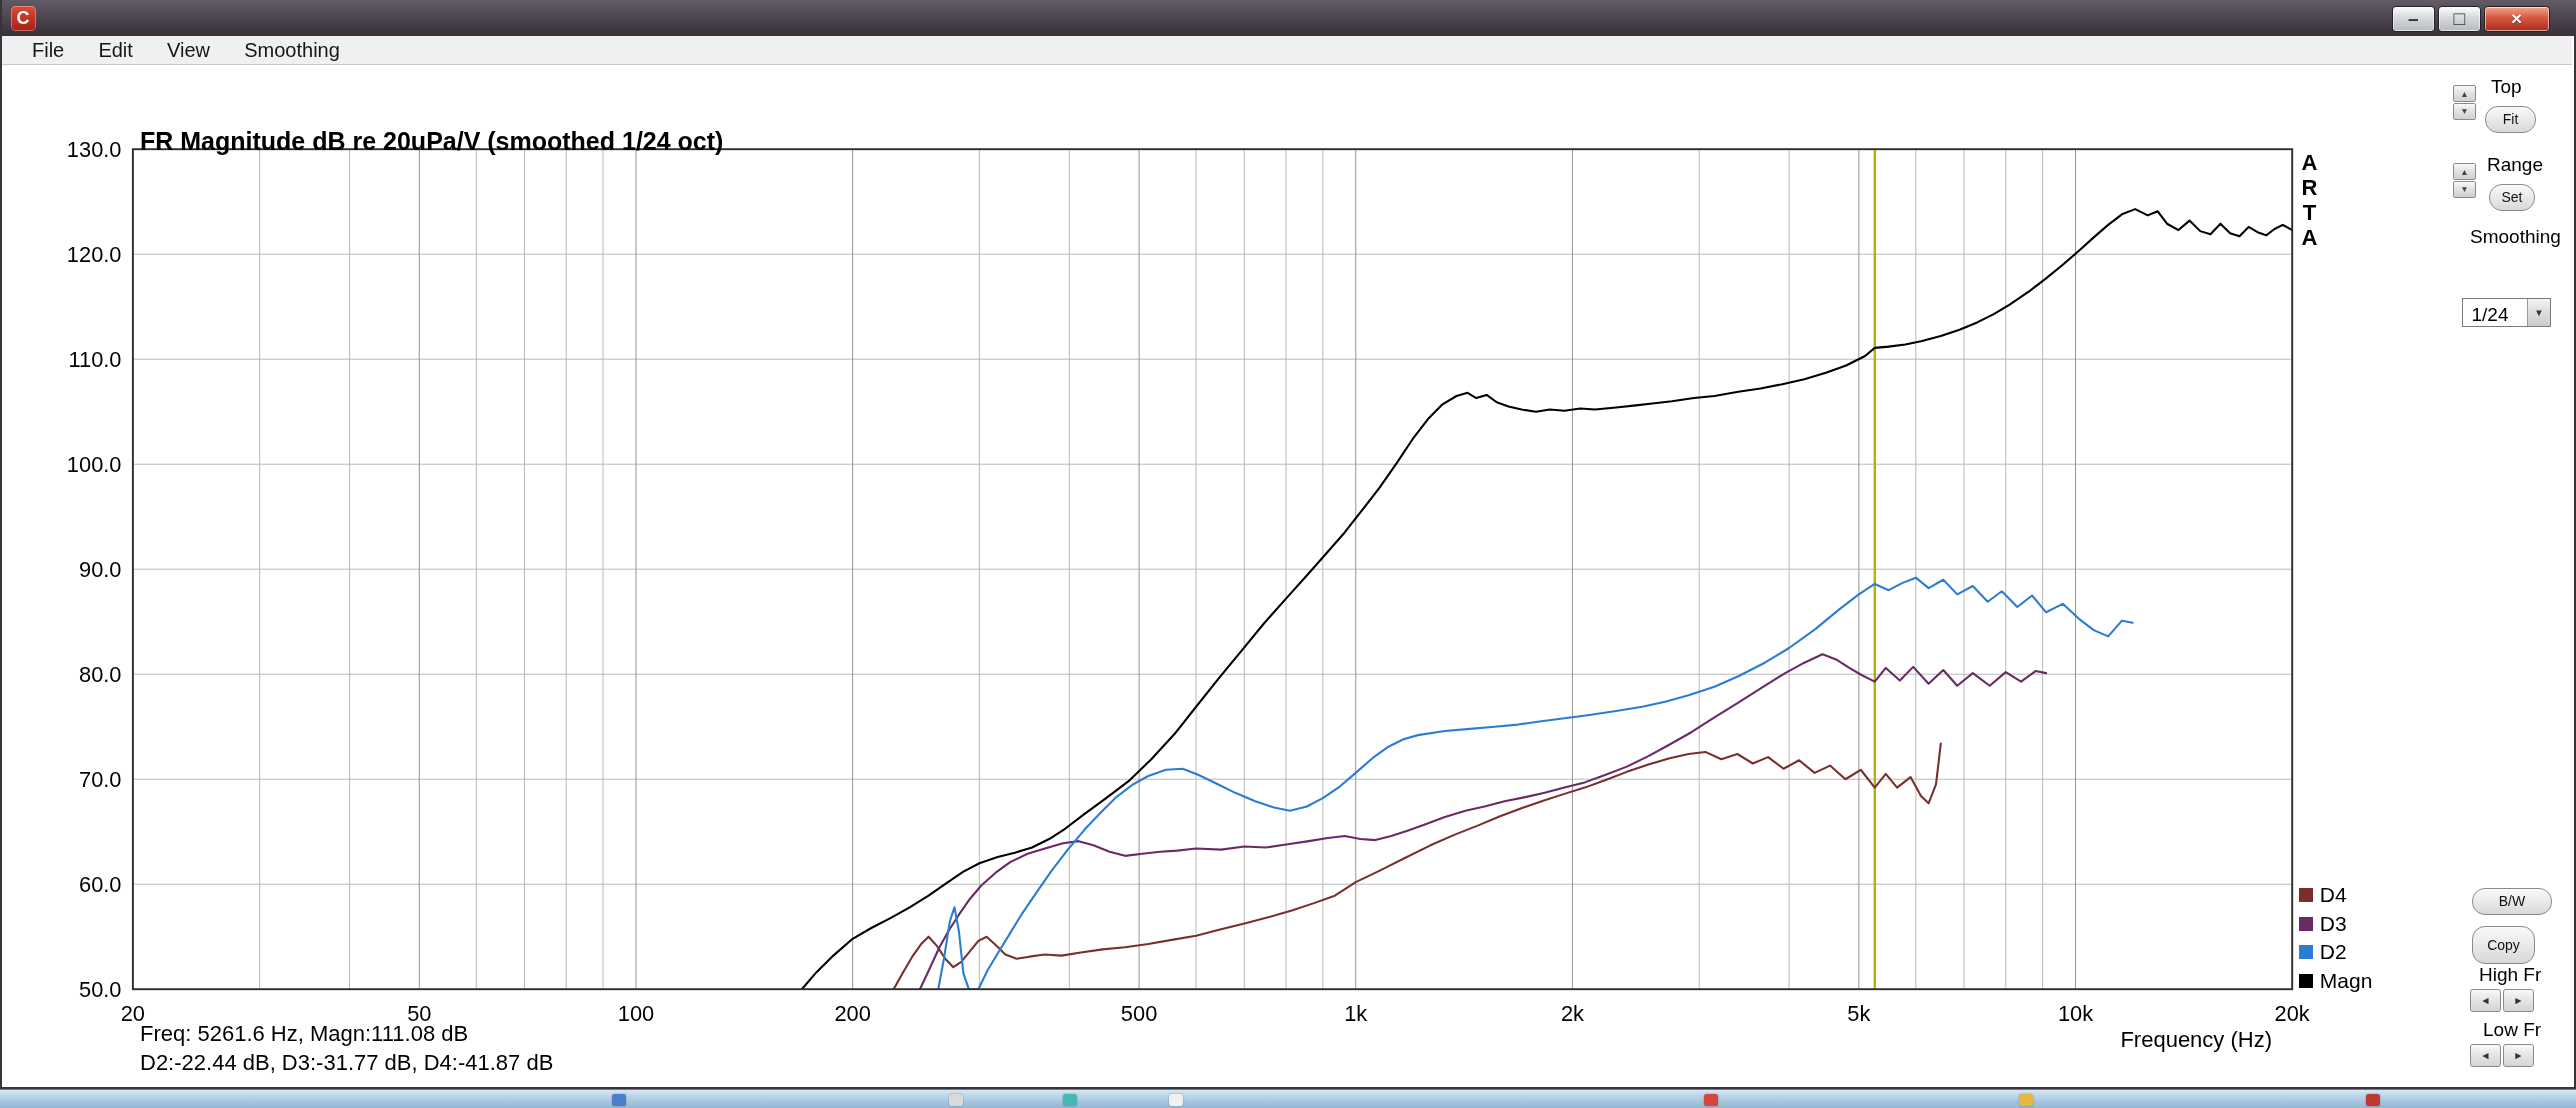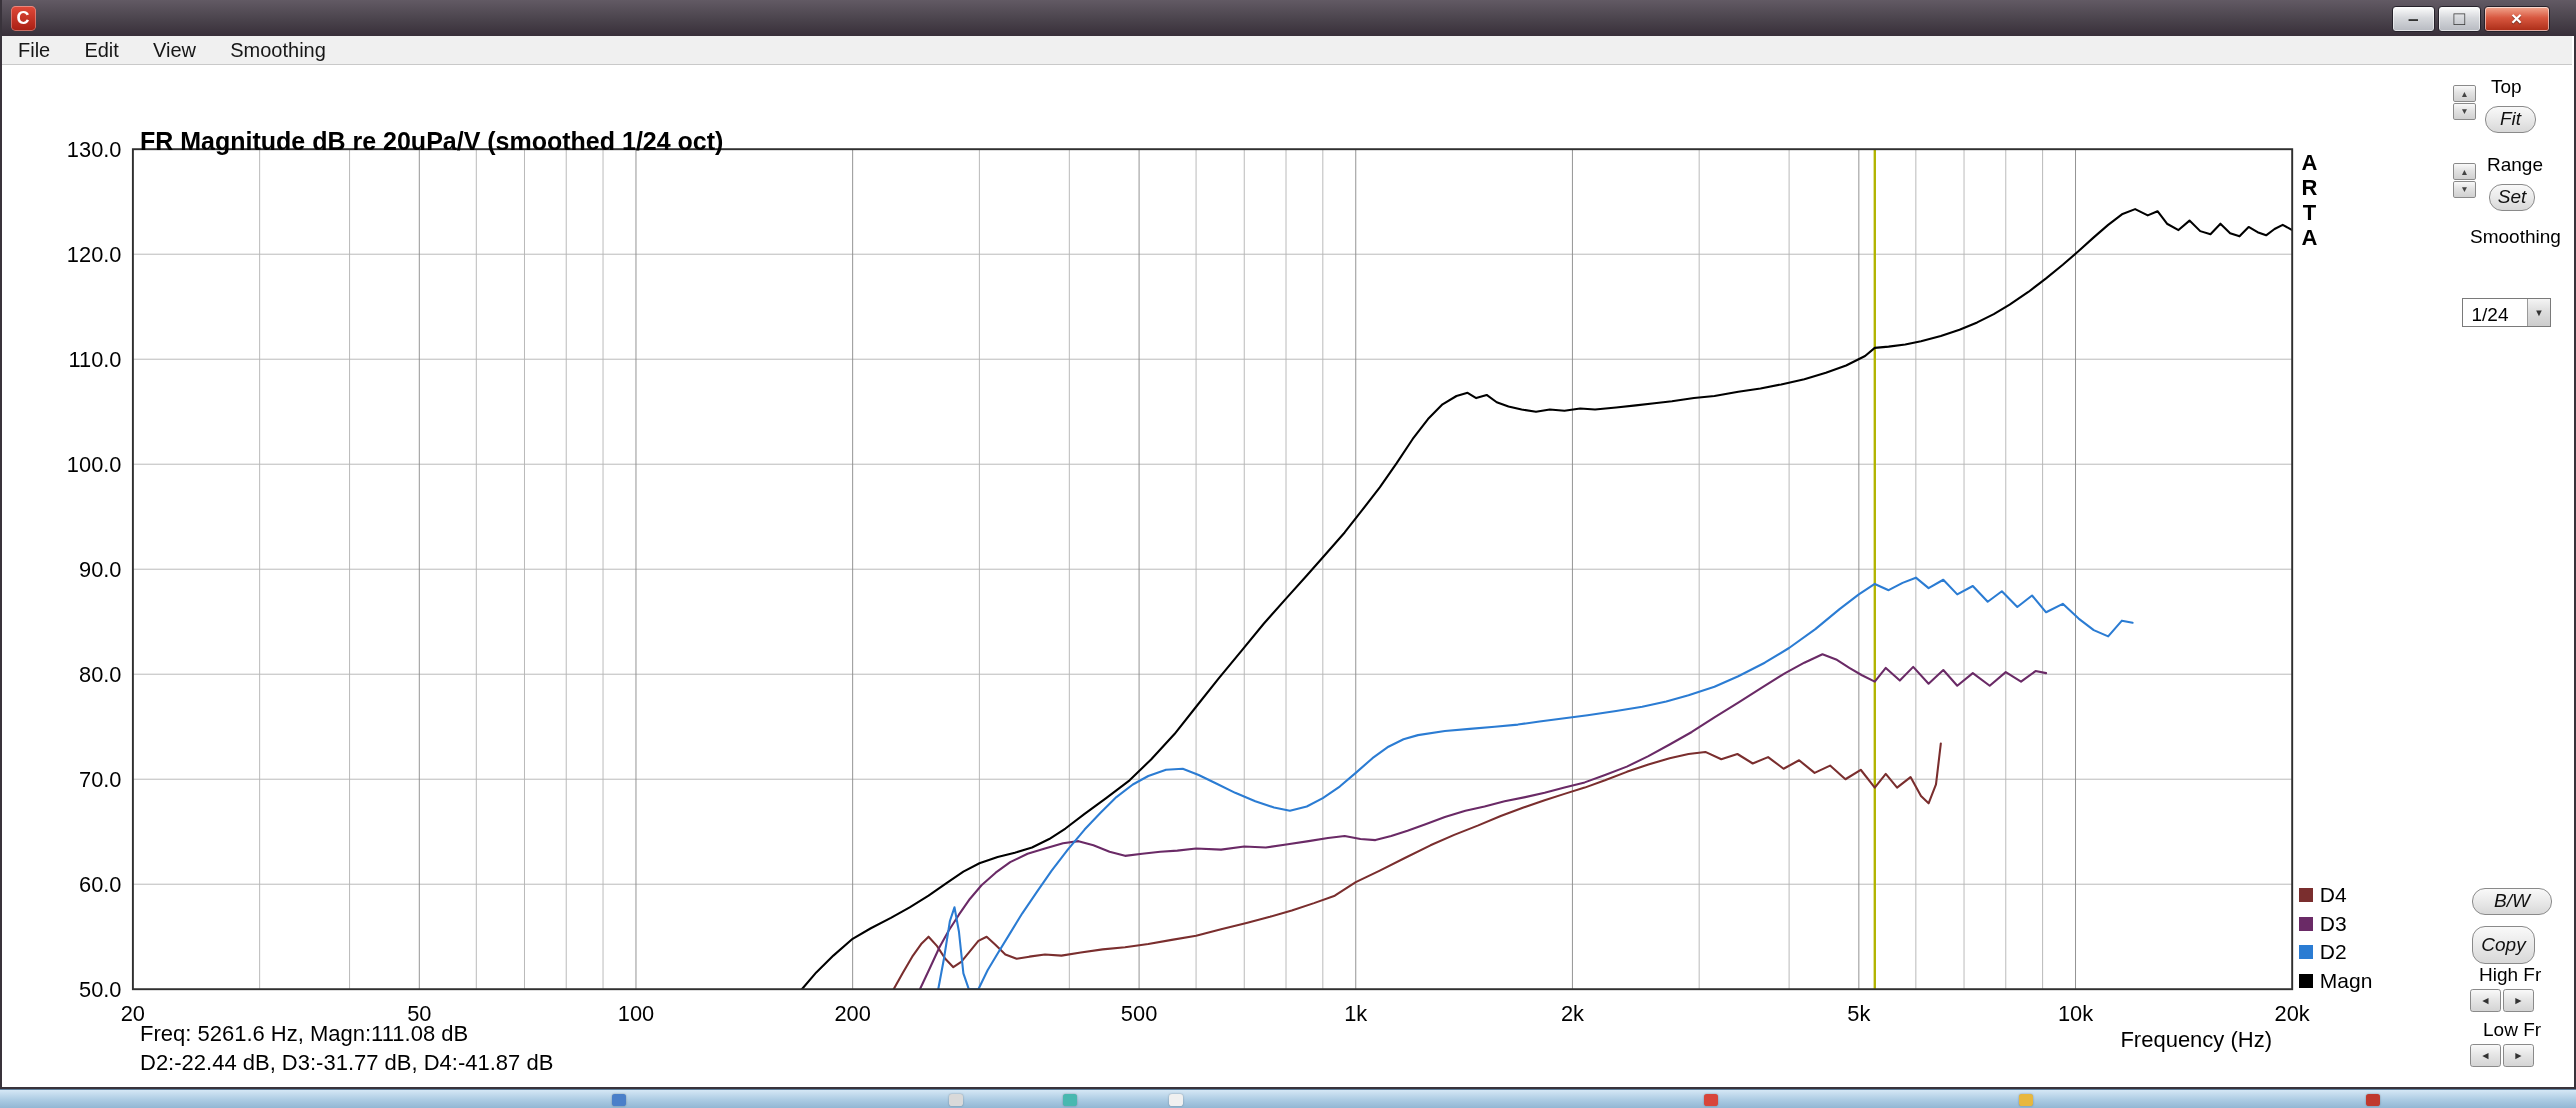--- a/index.html
+++ b/index.html
@@ -38,21 +38,21 @@
     box-shadow:inset 0 0 0 0.9px rgba(255,255,255,.6);
   }
   .cap-btn.close {
     width:66px; color:#fff;
     background:linear-gradient(#f2a68e,#d8573f 45%,#aa2c17);
     text-shadow:0 0.9px 0.9px rgba(0,0,0,.5);
   }
   .menubar {
     position:absolute; left:0; top:36px; width:2570px; height:29px;
     background:#f0f0f0; border-bottom:0.9px solid #c9c9c9; z-index:4;
-    padding-left:1px; white-space:nowrap;
+    padding-left:15px; white-space:nowrap;
   }
   .menu-item {
     display:inline-block; padding:0 15px; line-height:28.5px;
     font-size:20px; color:#161616;
   }
   
   #chart-svg { position:absolute; left:0; top:0; z-index:2; pointer-events:none; }
   #chart-svg text { font-family:"Liberation Sans", sans-serif; fill:#000; }
   .chart-title {
     position:absolute; left:140px; top:127px; font-size:25px; color:#000; z-index:3; white-space:nowrap;font-weight:bold;
@@ -68,21 +68,21 @@
   .status-line { position:absolute; left:140px; z-index:3; font-size:22px; color:#000; white-space:nowrap; }
   .status-1 { top:1021px; }
   .status-2 { top:1050px; }
   .x-axis-title { position:absolute; right:304px; top:1027px; z-index:3; font-size:22px; color:#000; }
   
   .panel-label { position:absolute; z-index:3; font-size:19px; color:#000; white-space:nowrap; }
   .win-btn {
     position:absolute; z-index:3; border:0.9px solid #8a8a8a; border-radius:13px;
     background:linear-gradient(#f9f9f9,#ebebeb 45%,#d8d8d8);
     display:flex; align-items:center; justify-content:center;
-    font-size:19px; color:#111;font-style:italic;
+    font-size:14px; color:#111;
   }
   .spinner { position:absolute; z-index:3; display:flex; flex-direction:column; gap:0.9px; }
   .spin-btn {
     width:23px; height:17px; border:0.9px solid #8a8a8a; border-radius:1.9px;
     background:linear-gradient(#f9f9f9,#e2e2e2 45%,#d0d0d0);
     display:flex; align-items:center; justify-content:center;
     font-size:8.5px; color:#444;
   }
   .hpair { position:absolute; z-index:3; display:flex; gap:1.9px; }
   .arrow-btn {

